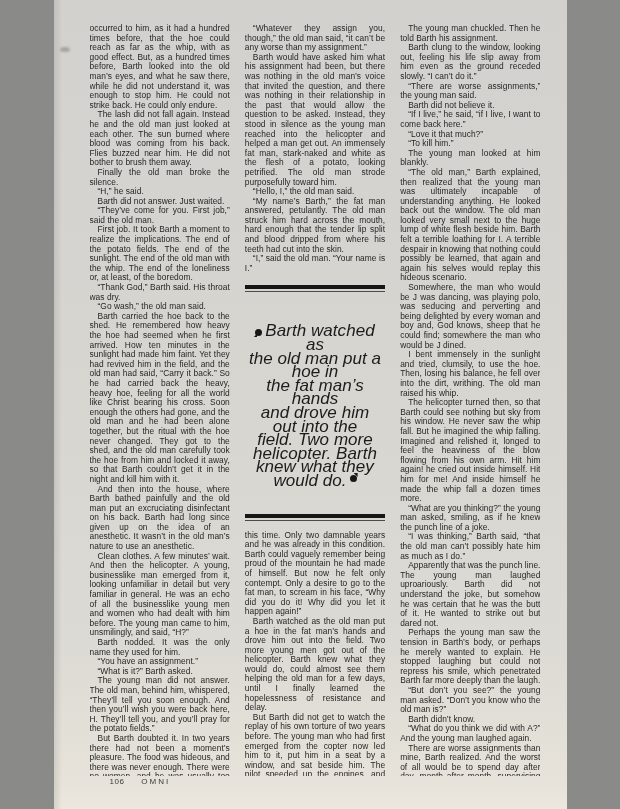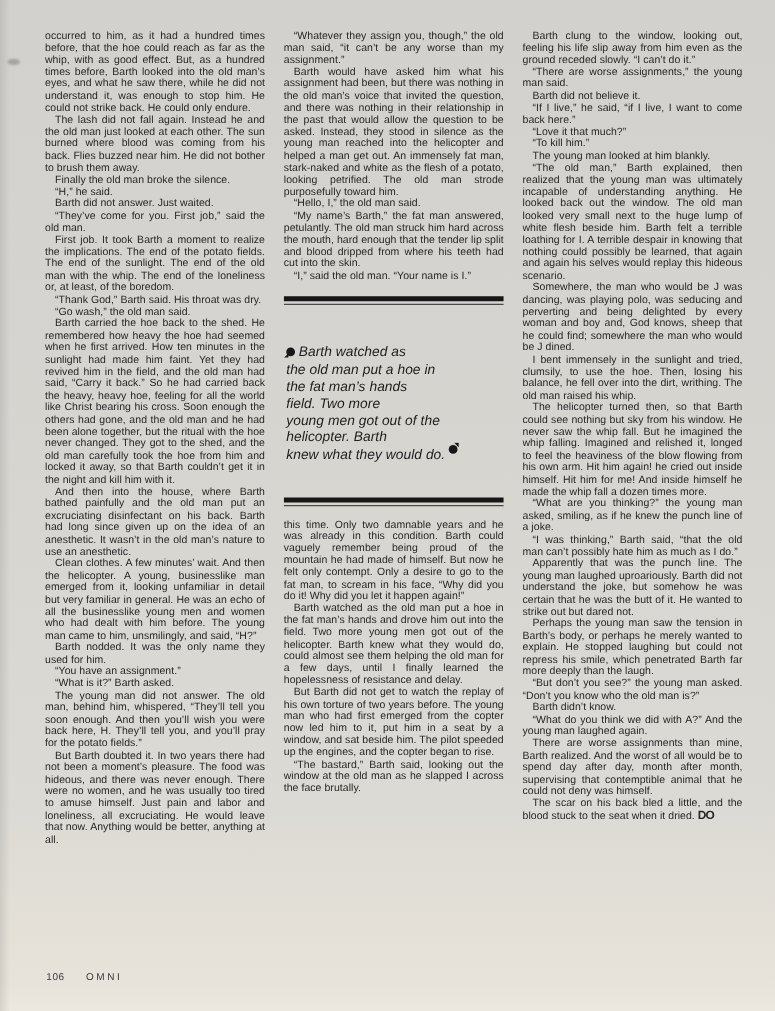--- a/index.html
+++ b/index.html
@@ -1,18 +1,18 @@
 <!DOCTYPE html>
 <html><head>
 <meta charset="utf-8">
 <style>
   html,body{margin:0;padding:0;background:#8a8a88;}
   .page{
     position:relative;
-    width:620px;height:809px;
+    width:513px;height:809px;
     margin:0 auto;
     background:linear-gradient(180deg,#d2d1ce 0%,#d6d5d0 45%,#dcdad4 80%,#e7e3da 97%,#ece8df 100%);
     font-family:"Liberation Sans", sans-serif;
     color:#262626;
     overflow:hidden;
   }
   .page::before{
     content:"";position:absolute;left:0;top:0;bottom:0;width:8px;
     background:linear-gradient(90deg,rgba(110,110,108,0.18),rgba(0,0,0,0));
     pointer-events:none;
@@ -36,43 +36,44 @@
   .para{margin:0;}
   .para.ind{text-indent:8px;}
   .it{}
   .endmark{font-weight:bold;font-size:9.5px;letter-spacing:-0.6px;margin-top:21px;}
 
   
   .pq-block{margin-top:12px;}
   .rule{height:2px;border-top:4px solid #161616;border-bottom:1px solid #4b4a46;}
   .pq{
     margin:32px 2px 26px;
+    text-align:center;
     font-style:italic;
-    font-size:11px;line-height:13.6px;
+    font-size:17px;line-height:13.6px;
     color:#1c1c1c;
   }
   .pq-line{text-indent:0;}
   .qball{
     display:inline-block;width:7px;height:7px;background:#171717;
     border-radius:50%;position:relative;vertical-align:baseline;
   }
   .qball.open{margin-right:3px;}
   .qball.open::before{
     content:"";position:absolute;left:-2px;bottom:-1px;width:4px;height:4px;
     background:#171717;clip-path:polygon(0 100%,100% 0,100% 100%);
   }
   .qball.close{margin-left:3px;transform:translateY(-4px);}
   .qball.close::after{
     content:"";position:absolute;right:-1px;top:-2px;width:4px;height:4px;
     background:#171717;clip-path:polygon(0 0,100% 0,100% 100%);
   }
   .col2b{margin-top:10px;}
 
   .footer{
-    position:absolute;left:37px;top:777px;
+    position:absolute;left:56px;top:777px;
     font-size:8px;color:#3a3a3a;
   }
   .footer .pgnum{letter-spacing:0.5px;}
   .footer .mag{margin-left:17px;letter-spacing:2px;}
 </style>
 </head>
 <body>
 
 <div class="page">
   <div class="smudge"></div>
@@ -105,36 +106,37 @@
           <p class="para ind"><span>“Hello, I,” the old man said.</span></p>
           <p class="para ind"><span>“My name’s Barth,” the fat man answered, petulantly. The old man struck him hard across the mouth, hard enough that the tender lip split and blood dripped from where his teeth had cut into the skin.</span></p>
           <p class="para ind"><span>“I,” said the old man. “Your name is I.”</span></p>
         </div>
       <div class="pq-block">
         <div class="rule"></div>
         <div class="pq">
             <div class="pq-line"><span class="qball open"></span>Barth watched as</div>
             <div class="pq-line">the old man put a hoe in</div>
             <div class="pq-line">the fat man’s hands</div>
+            <div class="pq-line">and drove him out into the</div>
             <div class="pq-line">field. Two more</div>
-            <div class="pq-line">young men got out of the</div>
             <div class="pq-line">helicopter. Barth</div>
             <div class="pq-line">knew what they would do.<span class="qball close"></span></div>
           </div>
         <div class="rule"></div>
       </div>
       <div class="col2b">
           <p class="para"><span>this time. Only two damnable years and he was already in this condition. Barth could vaguely remember being proud of the mountain he had made of himself. But now he felt only contempt. Only a desire to go to the fat man, to scream in his face, “Why did you do it! Why did you let it happen again!”</span></p>
           <p class="para ind"><span>Barth watched as the old man put a hoe in the fat man’s hands and drove him out into the field. Two more young men got out of the helicopter. Barth knew what they would do, could almost see them helping the old man for a few days, until I finally learned the hopelessness of resistance and delay.</span></p>
           <p class="para ind"><span>But Barth did not get to watch the replay of his own torture of two years before. The young man who had first emerged from the copter now led him to it, put him in a seat by a window, and sat beside him. The pilot speeded up the engines, and the copter began to rise.</span></p>
           <p class="para ind"><span>“The bastard,” Barth said, looking out the window at the old man as he slapped I across the face brutally.</span></p>
         </div>
     </div>
 
     <div class="col">
+        <p class="para ind"><span>The young man chuckled. Then he told Barth his assignment.</span></p>
         <p class="para ind"><span>Barth clung to the window, looking out, feeling his life slip away from him even as the ground receded slowly. “I can’t do it.”</span></p>
         <p class="para ind"><span>“There are worse assignments,” the young man said.</span></p>
         <p class="para ind"><span>Barth did not believe it.</span></p>
         <p class="para ind"><span>“If I live,” he said, “if I live, I want to come back here.”</span></p>
         <p class="para ind"><span>“Love it that much?”</span></p>
         <p class="para ind"><span>“To kill him.”</span></p>
         <p class="para ind"><span>The young man looked at him blankly.</span></p>
         <p class="para ind"><span>“The old man,” Barth explained, then realized that the young man was ultimately incapable of understanding anything. He looked back out the window. The old man looked very small next to the huge lump of white flesh beside him. Barth felt a terrible loathing for I. A terrible despair in knowing that nothing could possibly be learned, that again and again his selves would replay this hideous scenario.</span></p>
         <p class="para ind"><span>Somewhere, the man who would be J was dancing, was playing polo, was seducing and perverting and being delighted by every woman and boy and, God knows, sheep that he could find; somewhere the man who would be J dined.</span></p>
         <p class="para ind"><span>I bent immensely in the sunlight and tried, clumsily, to use the hoe. Then, losing his balance, he fell over into the dirt, writhing. The old man raised his whip.</span></p>

